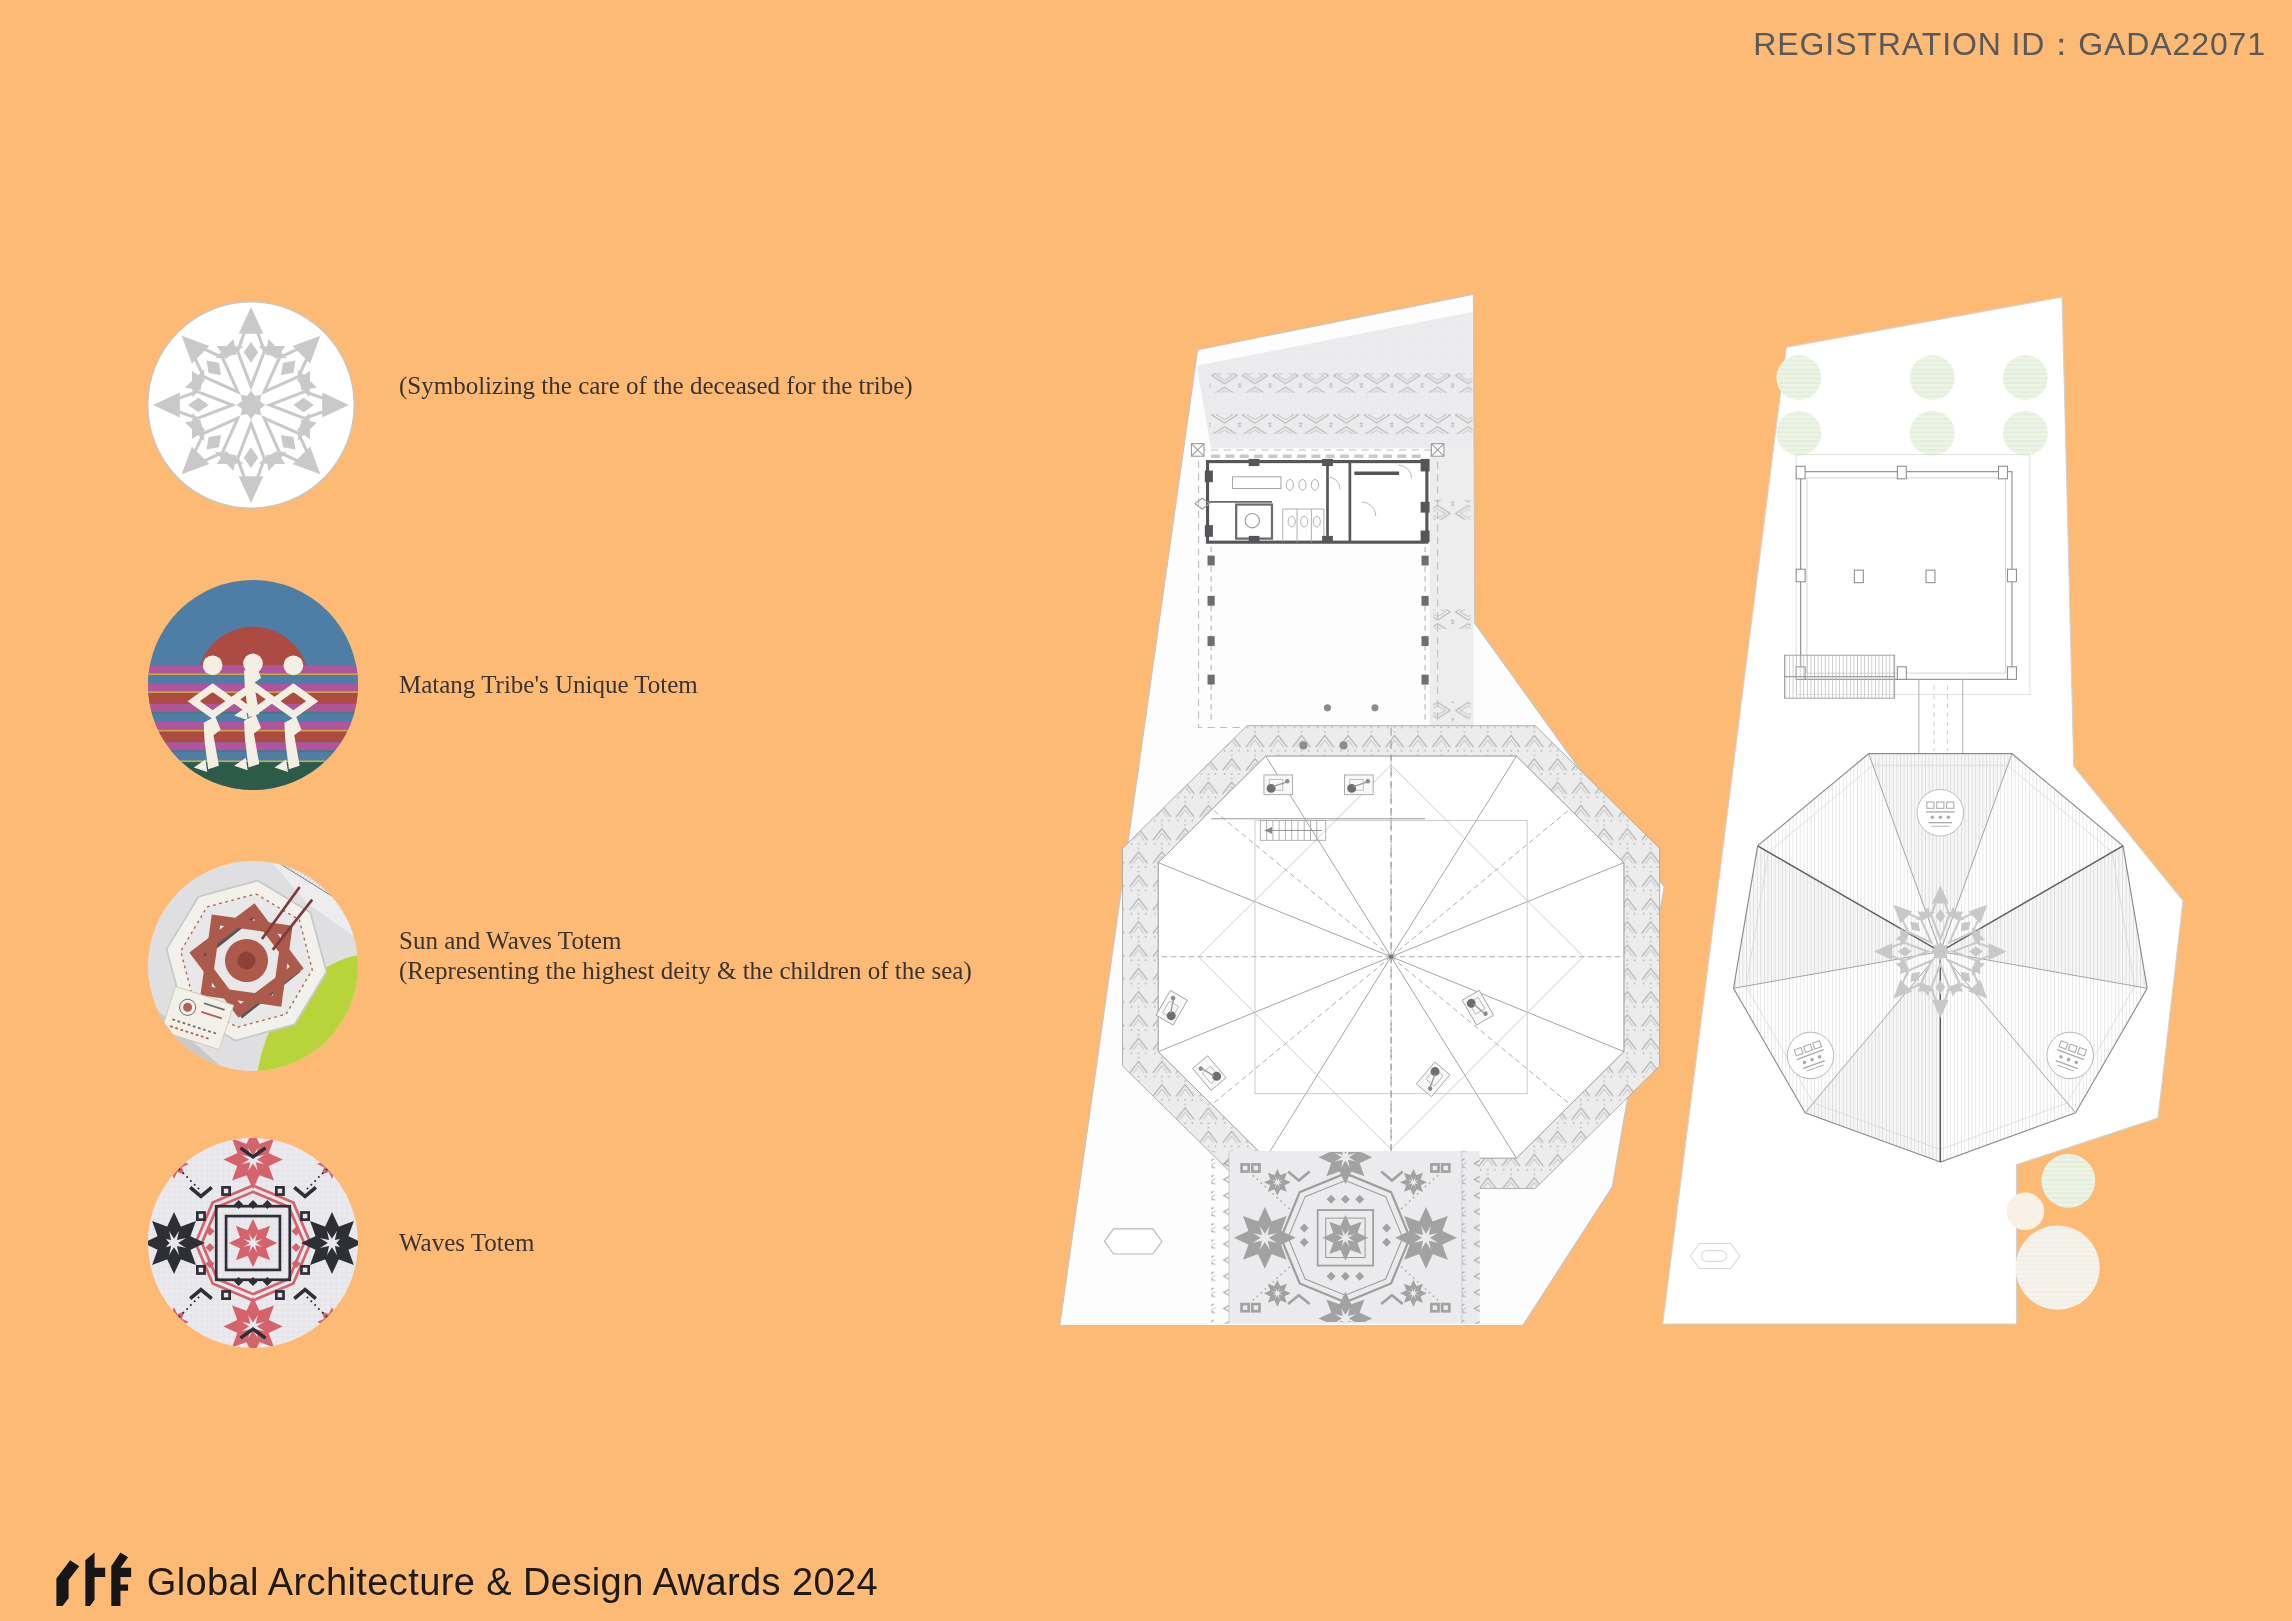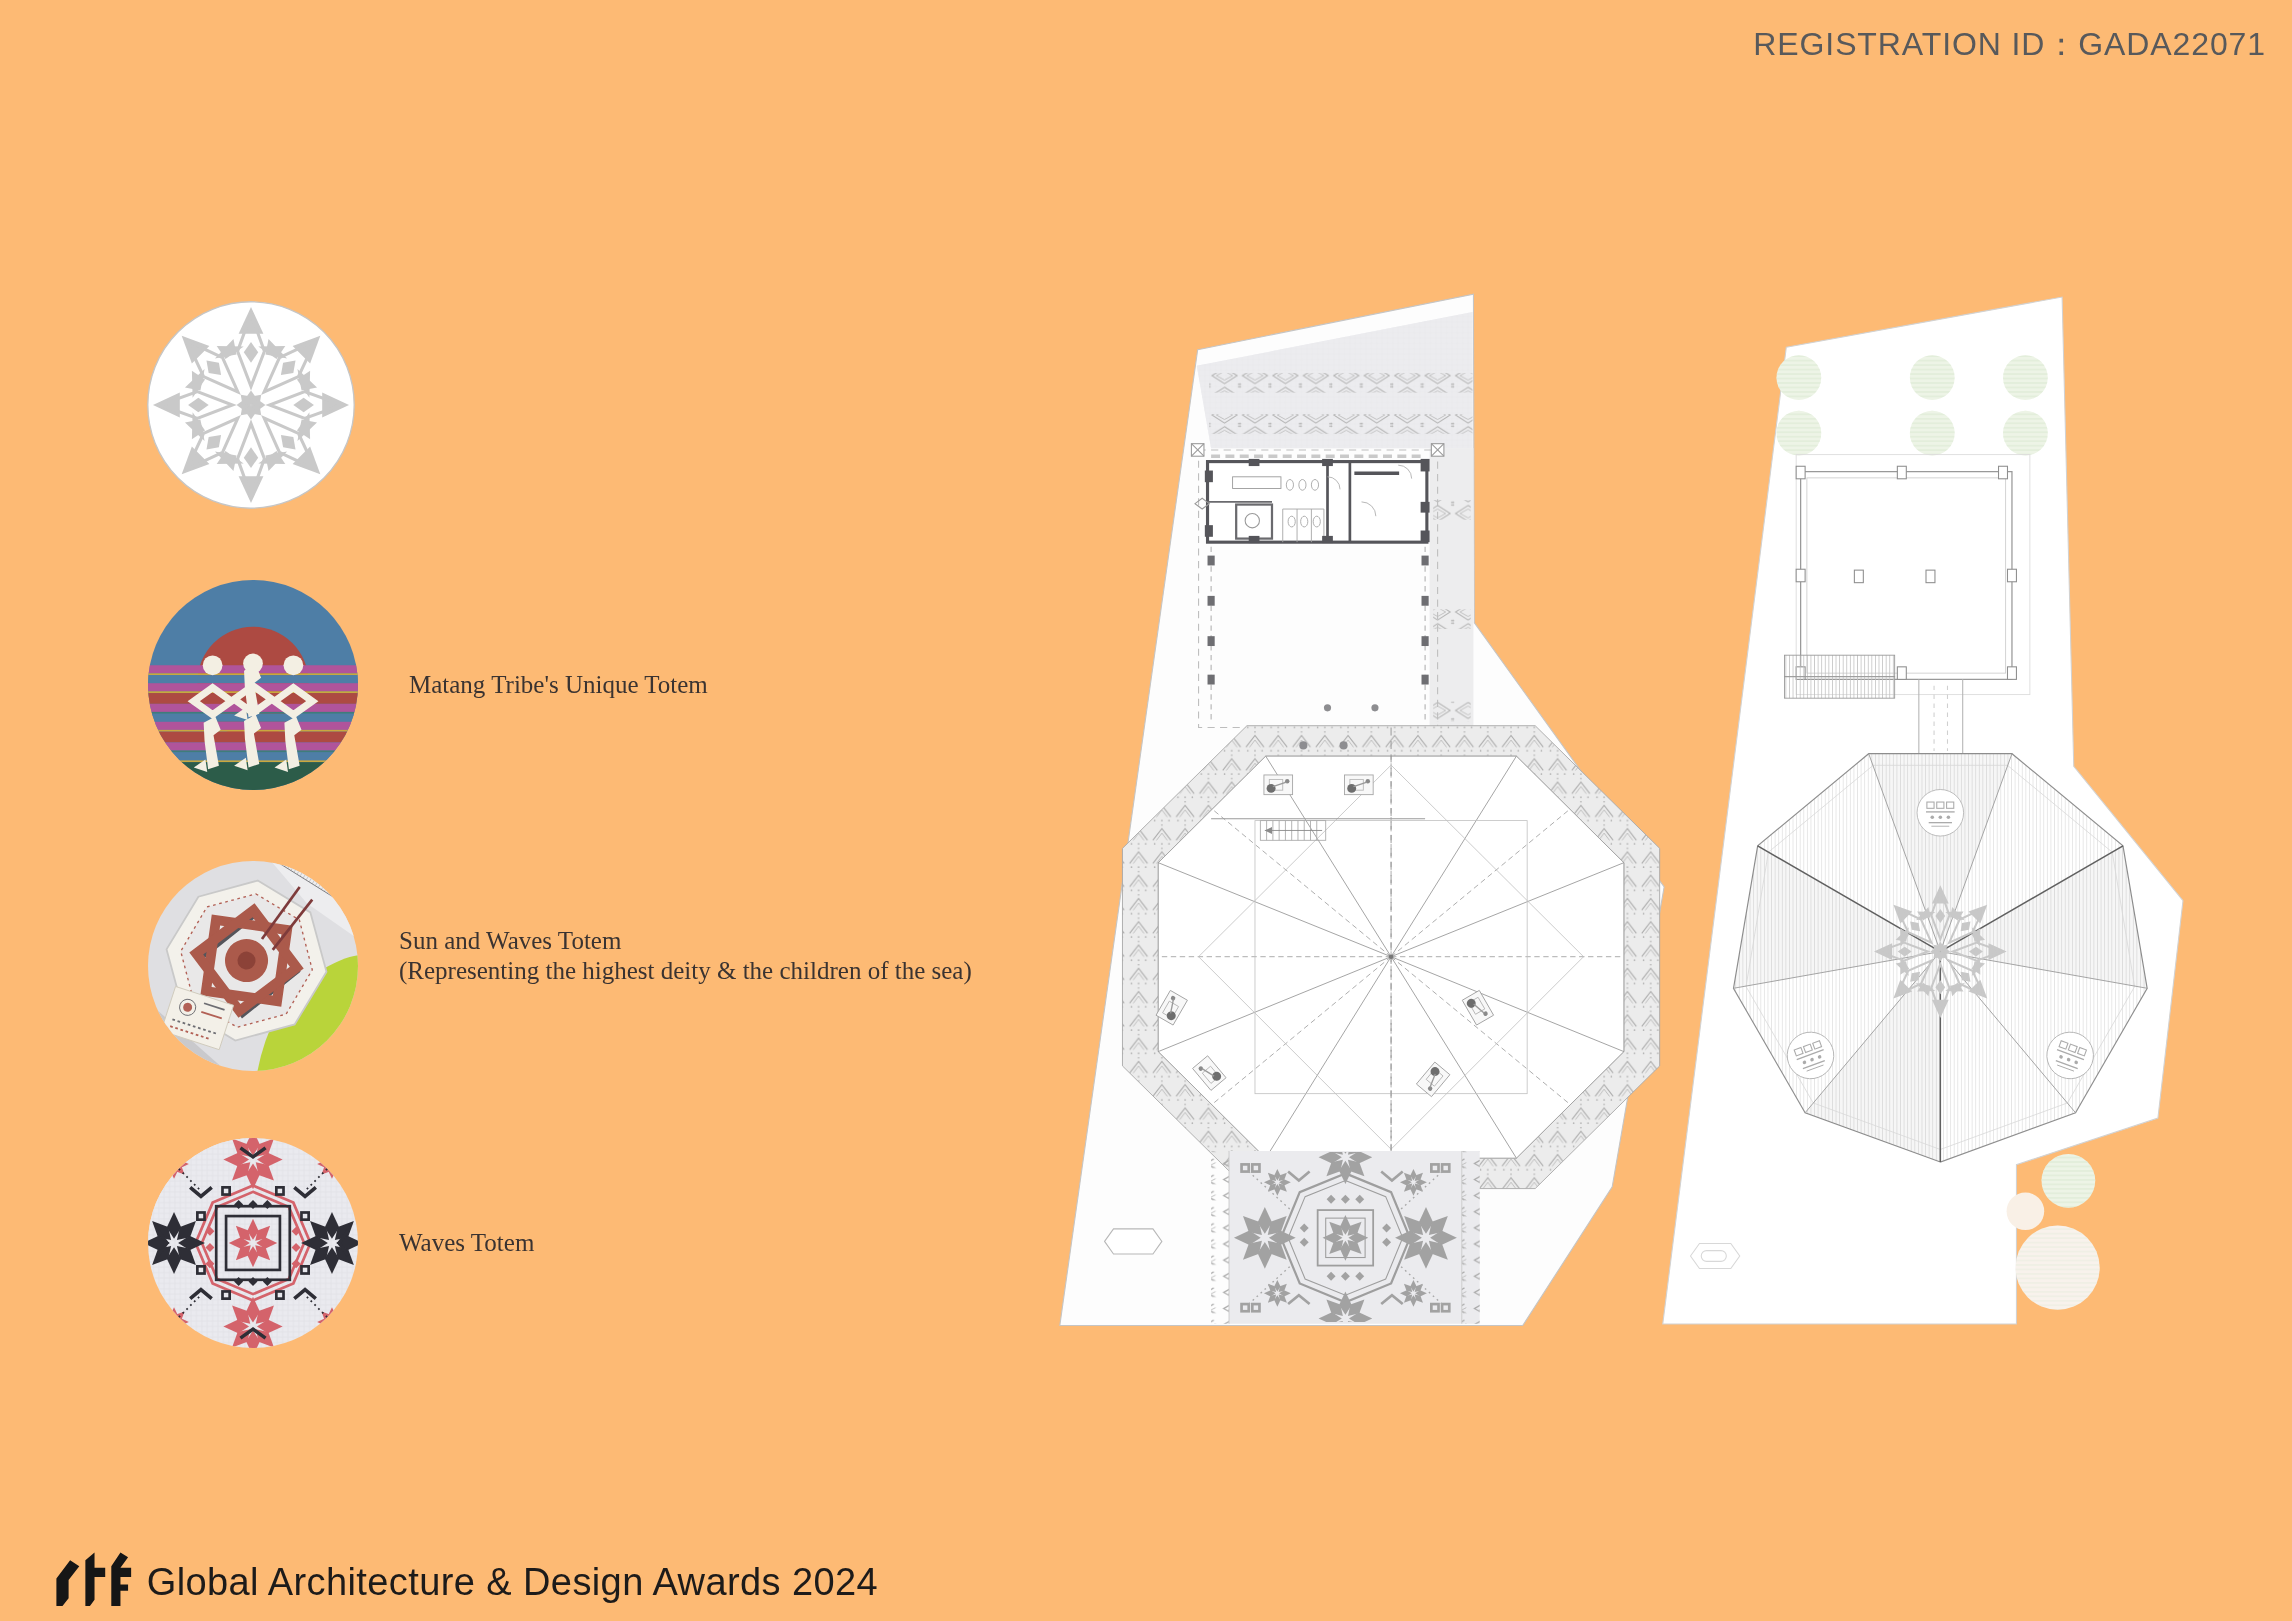--- a/index.html
+++ b/index.html
@@ -112,20 +112,21 @@
       <use href="#eyeMotif" transform="rotate(45) scale(1.15)"></use>
       <use href="#eyeMotif" transform="rotate(90) scale(1.15)"></use>
       <use href="#eyeMotif" transform="rotate(135) scale(1.15)"></use>
       <use href="#eyeMotif" transform="rotate(180) scale(1.15)"></use>
       <use href="#eyeMotif" transform="rotate(225) scale(1.15)"></use>
       <use href="#eyeMotif" transform="rotate(270) scale(1.15)"></use>
       <use href="#eyeMotif" transform="rotate(315) scale(1.15)"></use>
     </g>
   </svg>
   <div class="legend-label" style="top:371px;">
+    <div class="sub">(Symbolizing the care of the deceased for the tribe)</div>
   </div>
 
   <svg class="legend-icon" style="left:148px;top:580px;" viewBox="-117 -117 234 234">
     <clipPath id="clipM">
         <circle r="117"></circle>
       </clipPath>
     <g clip-path="url(#clipM)">
       <rect x="-117" y="-117" width="234" height="234" style="fill:var(--matang-blue,#4e7ea6)"></rect>
       <circle cx="0" cy="-3" r="62" style="fill:var(--matang-red,#ad4a42)"></circle>
       <g>
@@ -159,21 +160,21 @@
         <g id="dancerLegs">
           <path d="M-10,-16 L3,-23 L9,-8 L1,-2 L7,32 L-5,36 L-9,4 Z"></path>
           <polygon points="-21,34 -8,25 -6,39"></polygon>
         </g>
         <use href="#dancerLegs" x="-45" y="58"></use>
         <use href="#dancerLegs" x="0" y="56"></use>
         <use href="#dancerLegs" x="45" y="58"></use>
       </g>
     </g>
   </svg>
-  <div class="legend-label" style="top:670px;margin-left:10px;">
+  <div class="legend-label" style="top:670px;">
     <div>Matang Tribe's Unique Totem</div>
     <div class="sub"></div>
   </div>
 
   <svg class="legend-icon" style="left:148px;top:861px;" viewBox="-117 -117 234 234">
     <clipPath id="clipS">
         <circle r="117"></circle>
       </clipPath>
     <g clip-path="url(#clipS)">
       <rect x="-117" y="-117" width="234" height="234" fill="#dfdfe2"></rect>

